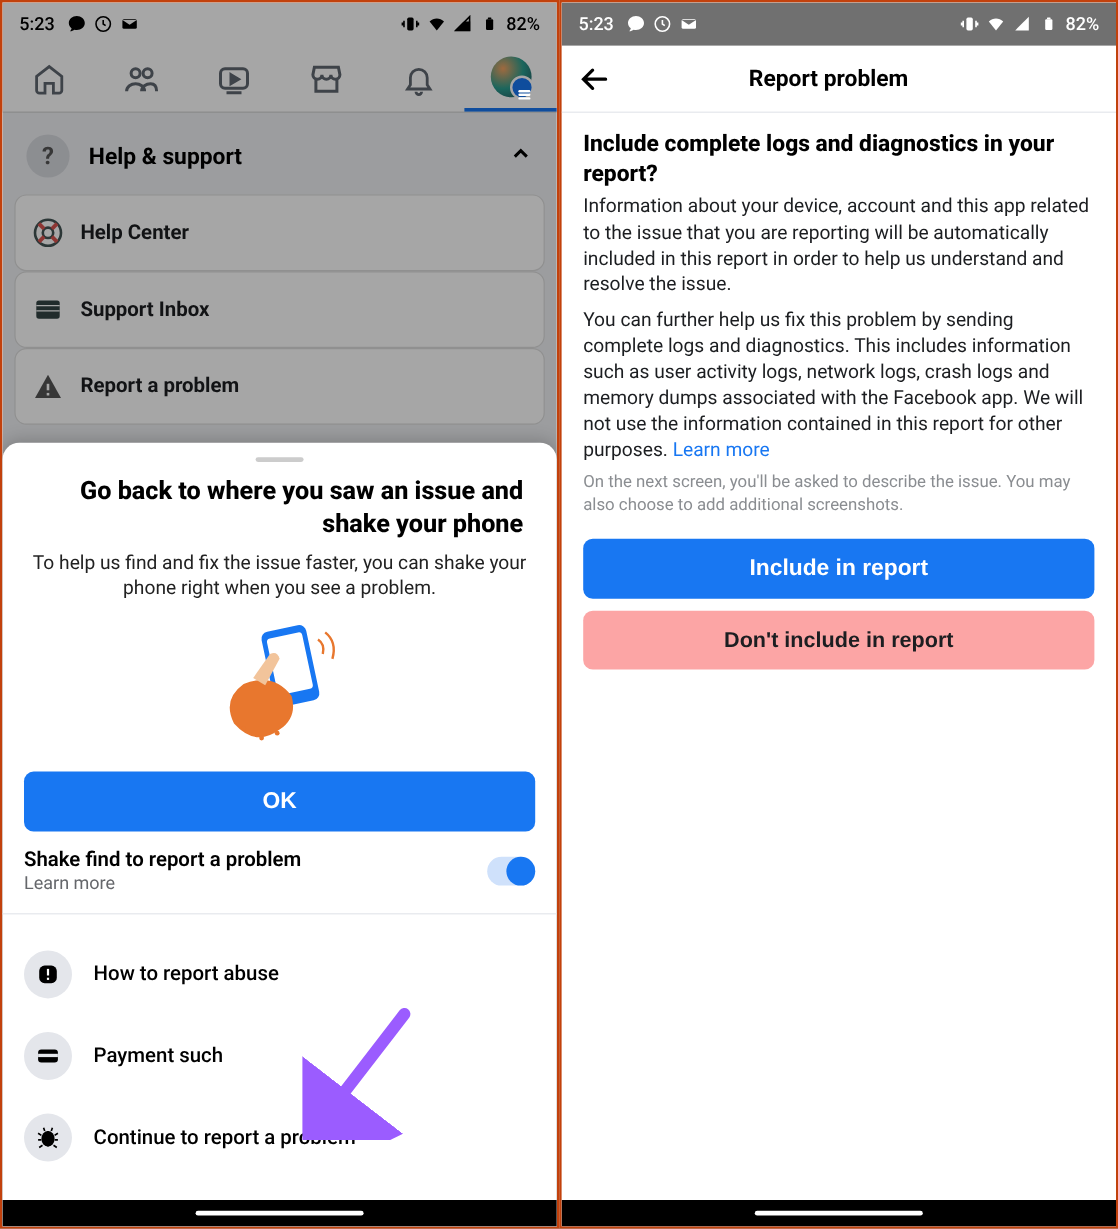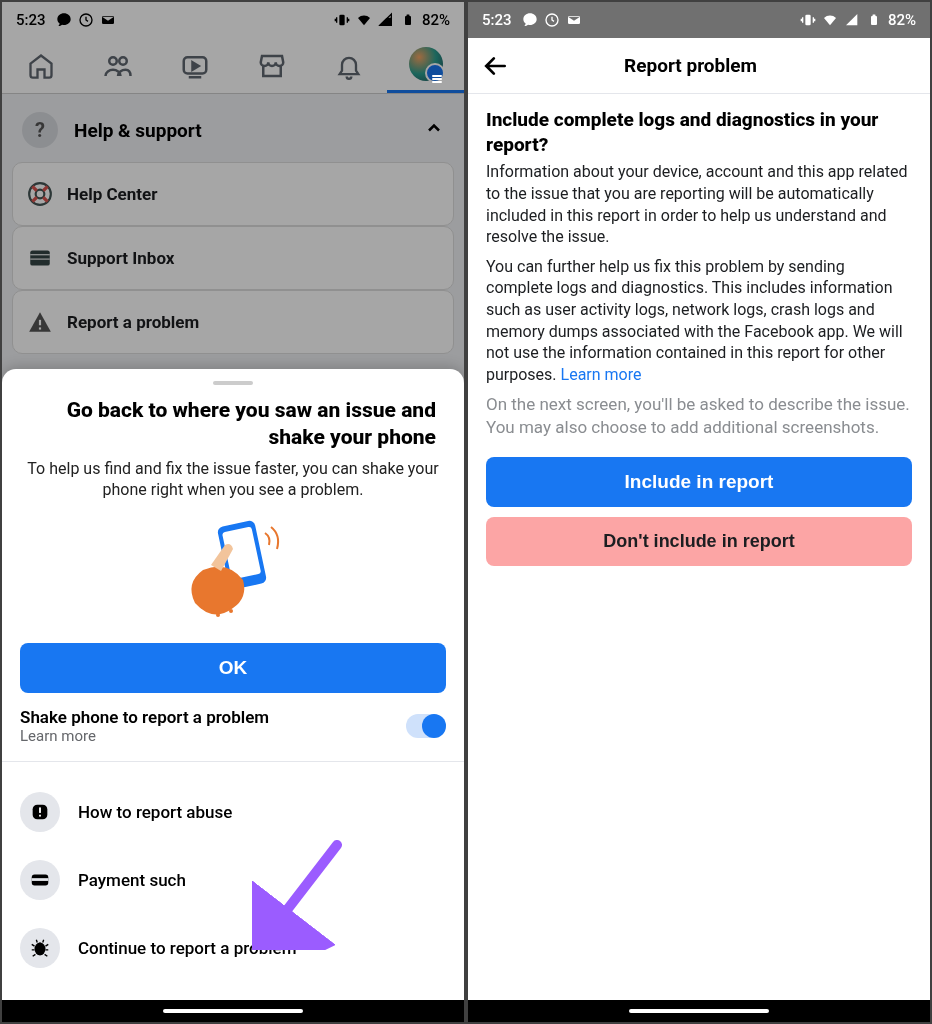--- a/index.html
+++ b/index.html
@@ -8,21 +8,21 @@
     background: #000;
     display: flex;
     width: 932px;
     height: 1024px;
   }
   .phone {
     width: 466px;
     height: 1024px;
     background: #fff;
     position: relative;
-    border: 2px solid #404040;
+    border: 2px solid #c2410c;
     display: flex;
     flex-direction: column;
     overflow: hidden;
   }
   
   .status-bar {
     height: 36px;
     display: flex;
     justify-content: space-between;
     align-items: center;
@@ -140,21 +140,21 @@
     width:56px;display:flex;align-items:center;justify-content:center;cursor:pointer;
   }
   .header2-title{
     position:absolute;left:0;right:17px;text-align:center;font-size:19px;font-weight:700;
     pointer-events:none;
   }
   .content2{padding:14px 18px;}
   .q-title{font-size:19px;font-weight:800;line-height:1.3;margin-bottom:4px;}
   .para{font-size:16px;color:#1c1e21;line-height:1.35;margin-bottom:8px;}
   .link{color:#1877f2;}
-  .hint{font-size:17px;color:#8a8d91;line-height:1.35;margin-top:4px;margin-bottom:18px;}
+  .hint{font-size:14px;color:#8a8d91;line-height:1.35;margin-top:4px;margin-bottom:18px;}
   .btn-secondary{
     background:#fca5a5;color:#1c1e21;font-weight:700;font-size:18px;
     border:none;border-radius:8px;padding:14px;width:100%;cursor:pointer;margin-top:10px;
   }
 </style>
 </head>
 <body>
 
 <div class="phone">
 
@@ -302,21 +302,21 @@
         <circle cx="30" cy="92" r="2" fill="#e8772e"></circle>
           <circle cx="45" cy="100" r="2" fill="#e8772e"></circle>
           <circle cx="58" cy="96" r="2" fill="#e8772e"></circle>
         <path d="M92 18 q6 4 4 12" stroke="#e8772e" stroke-width="2" fill="none"></path>
         <path d="M98 12 q10 8 6 22" stroke="#e8772e" stroke-width="2" fill="none"></path>
       </svg>
     </div>
     <button class="btn-primary">OK</button>
     <div class="toggle-row">
       <div>
-        <div class="toggle-label">Shake phone to report a problem</div>
+        <div class="toggle-label">Shake find to report a problem</div>
         <div class="toggle-sub">Learn more</div>
       </div>
       <div class="switch"></div>
     </div>
     <div class="divider"></div>
 
     <div class="sheet-item">
       <div class="sheet-item-icon">
         <svg width="22" height="22" viewBox="0 0 24 24">
             <rect x="4" y="4" width="16" height="16" rx="5" fill="#000"></rect>

